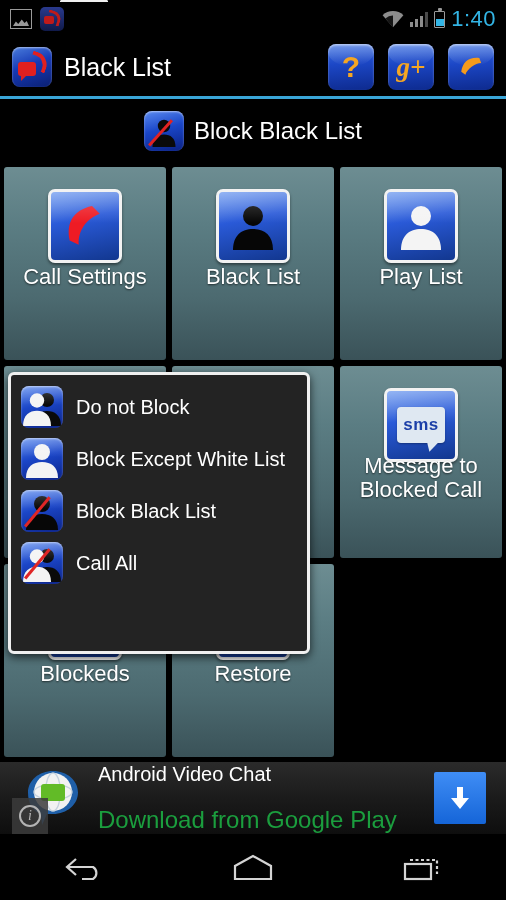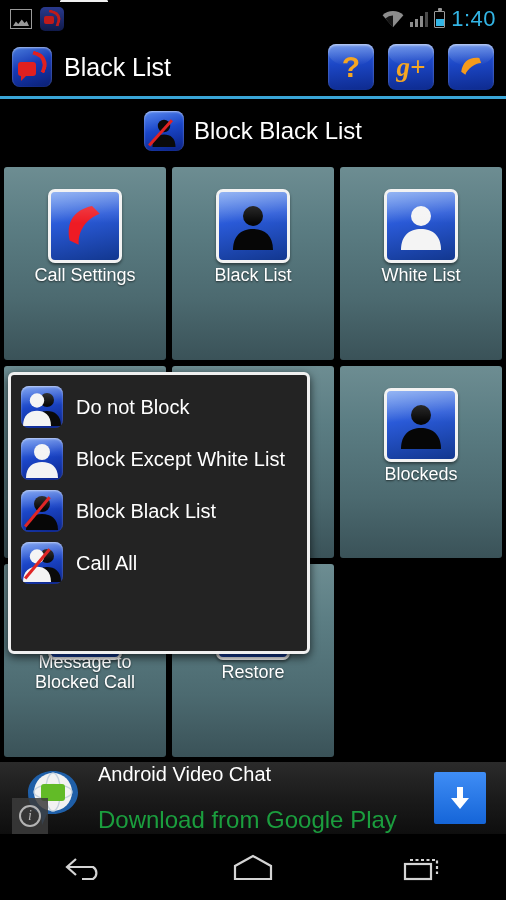--- a/index.html
+++ b/index.html
@@ -161,21 +161,21 @@
     box-shadow: 0 2px 3px rgba(0,0,0,.45);
     position:relative; overflow:hidden;
     display:flex; align-items:center; justify-content:center;
   }
   .tile-icon::before{
     content:""; position:absolute; left:0; top:0; right:0; height:46%;
     background:linear-gradient(180deg,rgba(255,255,255,.26),rgba(255,255,255,0));
     pointer-events:none;
   }
   .tile-label {
-    color:#fff; font-size:18px; text-align:center; line-height:1.12;
+    color:#fff; font-size:22px; text-align:center; line-height:1.12;
     position:absolute; left:4px; right:4px; top:98px;
     text-shadow: 0 1px 2px rgba(0,0,0,.6);
   }
   .tile-label.two-line { top:88px; }
 
   .hand-red { width:50px; height:50px; }
   .person-svg { width:44px; height:48px; }
   .sms-box {
     width:48px; height:36px; background:#dfe8f2; border-radius:4px;
     position:relative; display:flex; align-items:center; justify-content:center;
@@ -336,21 +336,21 @@
       <div class="tile-label">Black List</div>
     </div>
 
     <div class="tile">
       <div class="tile-icon">
         <svg class="person-svg" viewBox="0 0 44 48">
           <circle cx="22" cy="14" r="10" fill="#f4f4f4"></circle>
           <path d="M2 48 C2 33.5 10.5 27 22 27 C33.5 27 42 33.5 42 48 Z" fill="#f4f4f4"></path>
         </svg>
       </div>
-      <div class="tile-label">White List</div>
+      <div class="tile-label">Play List</div>
     </div>
 
     <div class="tile">
       <div class="tile-icon">
         <svg class="person-svg" viewBox="0 0 44 48">
           <circle cx="22" cy="14" r="10" fill="#f4f4f4"></circle>
           <path d="M2 48 C2 33.5 10.5 27 22 27 C33.5 27 42 33.5 42 48 Z" fill="#f4f4f4"></path>
         </svg>
       </div>
       <div class="tile-label">Block Mode</div>
@@ -361,35 +361,35 @@
         <svg class="person-svg" viewBox="0 0 44 48">
           <circle cx="22" cy="14" r="10" fill="#f4f4f4"></circle>
           <path d="M2 48 C2 33.5 10.5 27 22 27 C33.5 27 42 33.5 42 48 Z" fill="#f4f4f4"></path>
         </svg>
       </div>
       <div class="tile-label">Schedule</div>
     </div>
 
     <div class="tile">
       <div class="tile-icon">
+        <div class="sms-box">
+            <span>sms</span>
+          </div>
+      </div>
+      <div class="tile-label two-line">Message to Blocked Call</div>
+    </div>
+
+    <div class="tile">
+      <div class="tile-icon">
         <svg class="person-svg" viewBox="0 0 44 48">
           <circle cx="22" cy="14" r="10" fill="#060606"></circle>
           <path d="M2 48 C2 33.5 10.5 27 22 27 C33.5 27 42 33.5 42 48 Z" fill="#060606"></path>
         </svg>
       </div>
       <div class="tile-label">Blockeds</div>
-    </div>
-
-    <div class="tile">
-      <div class="tile-icon">
-        <div class="sms-box">
-            <span>sms</span>
-          </div>
-      </div>
-      <div class="tile-label two-line">Message to Blocked Call</div>
     </div>
 
     <div class="tile">
       <div class="tile-icon">
         <svg width="50" height="50" viewBox="0 0 50 50">
           <path d="M10 30 A16 16 0 0 1 36 16 L36 10 L48 21 L36 31 L36 25 A10 10 0 0 0 17 31 Z" fill="#f2f2f2"></path>
         </svg>
       </div>
       <div class="tile-label">Restore</div>
     </div>

